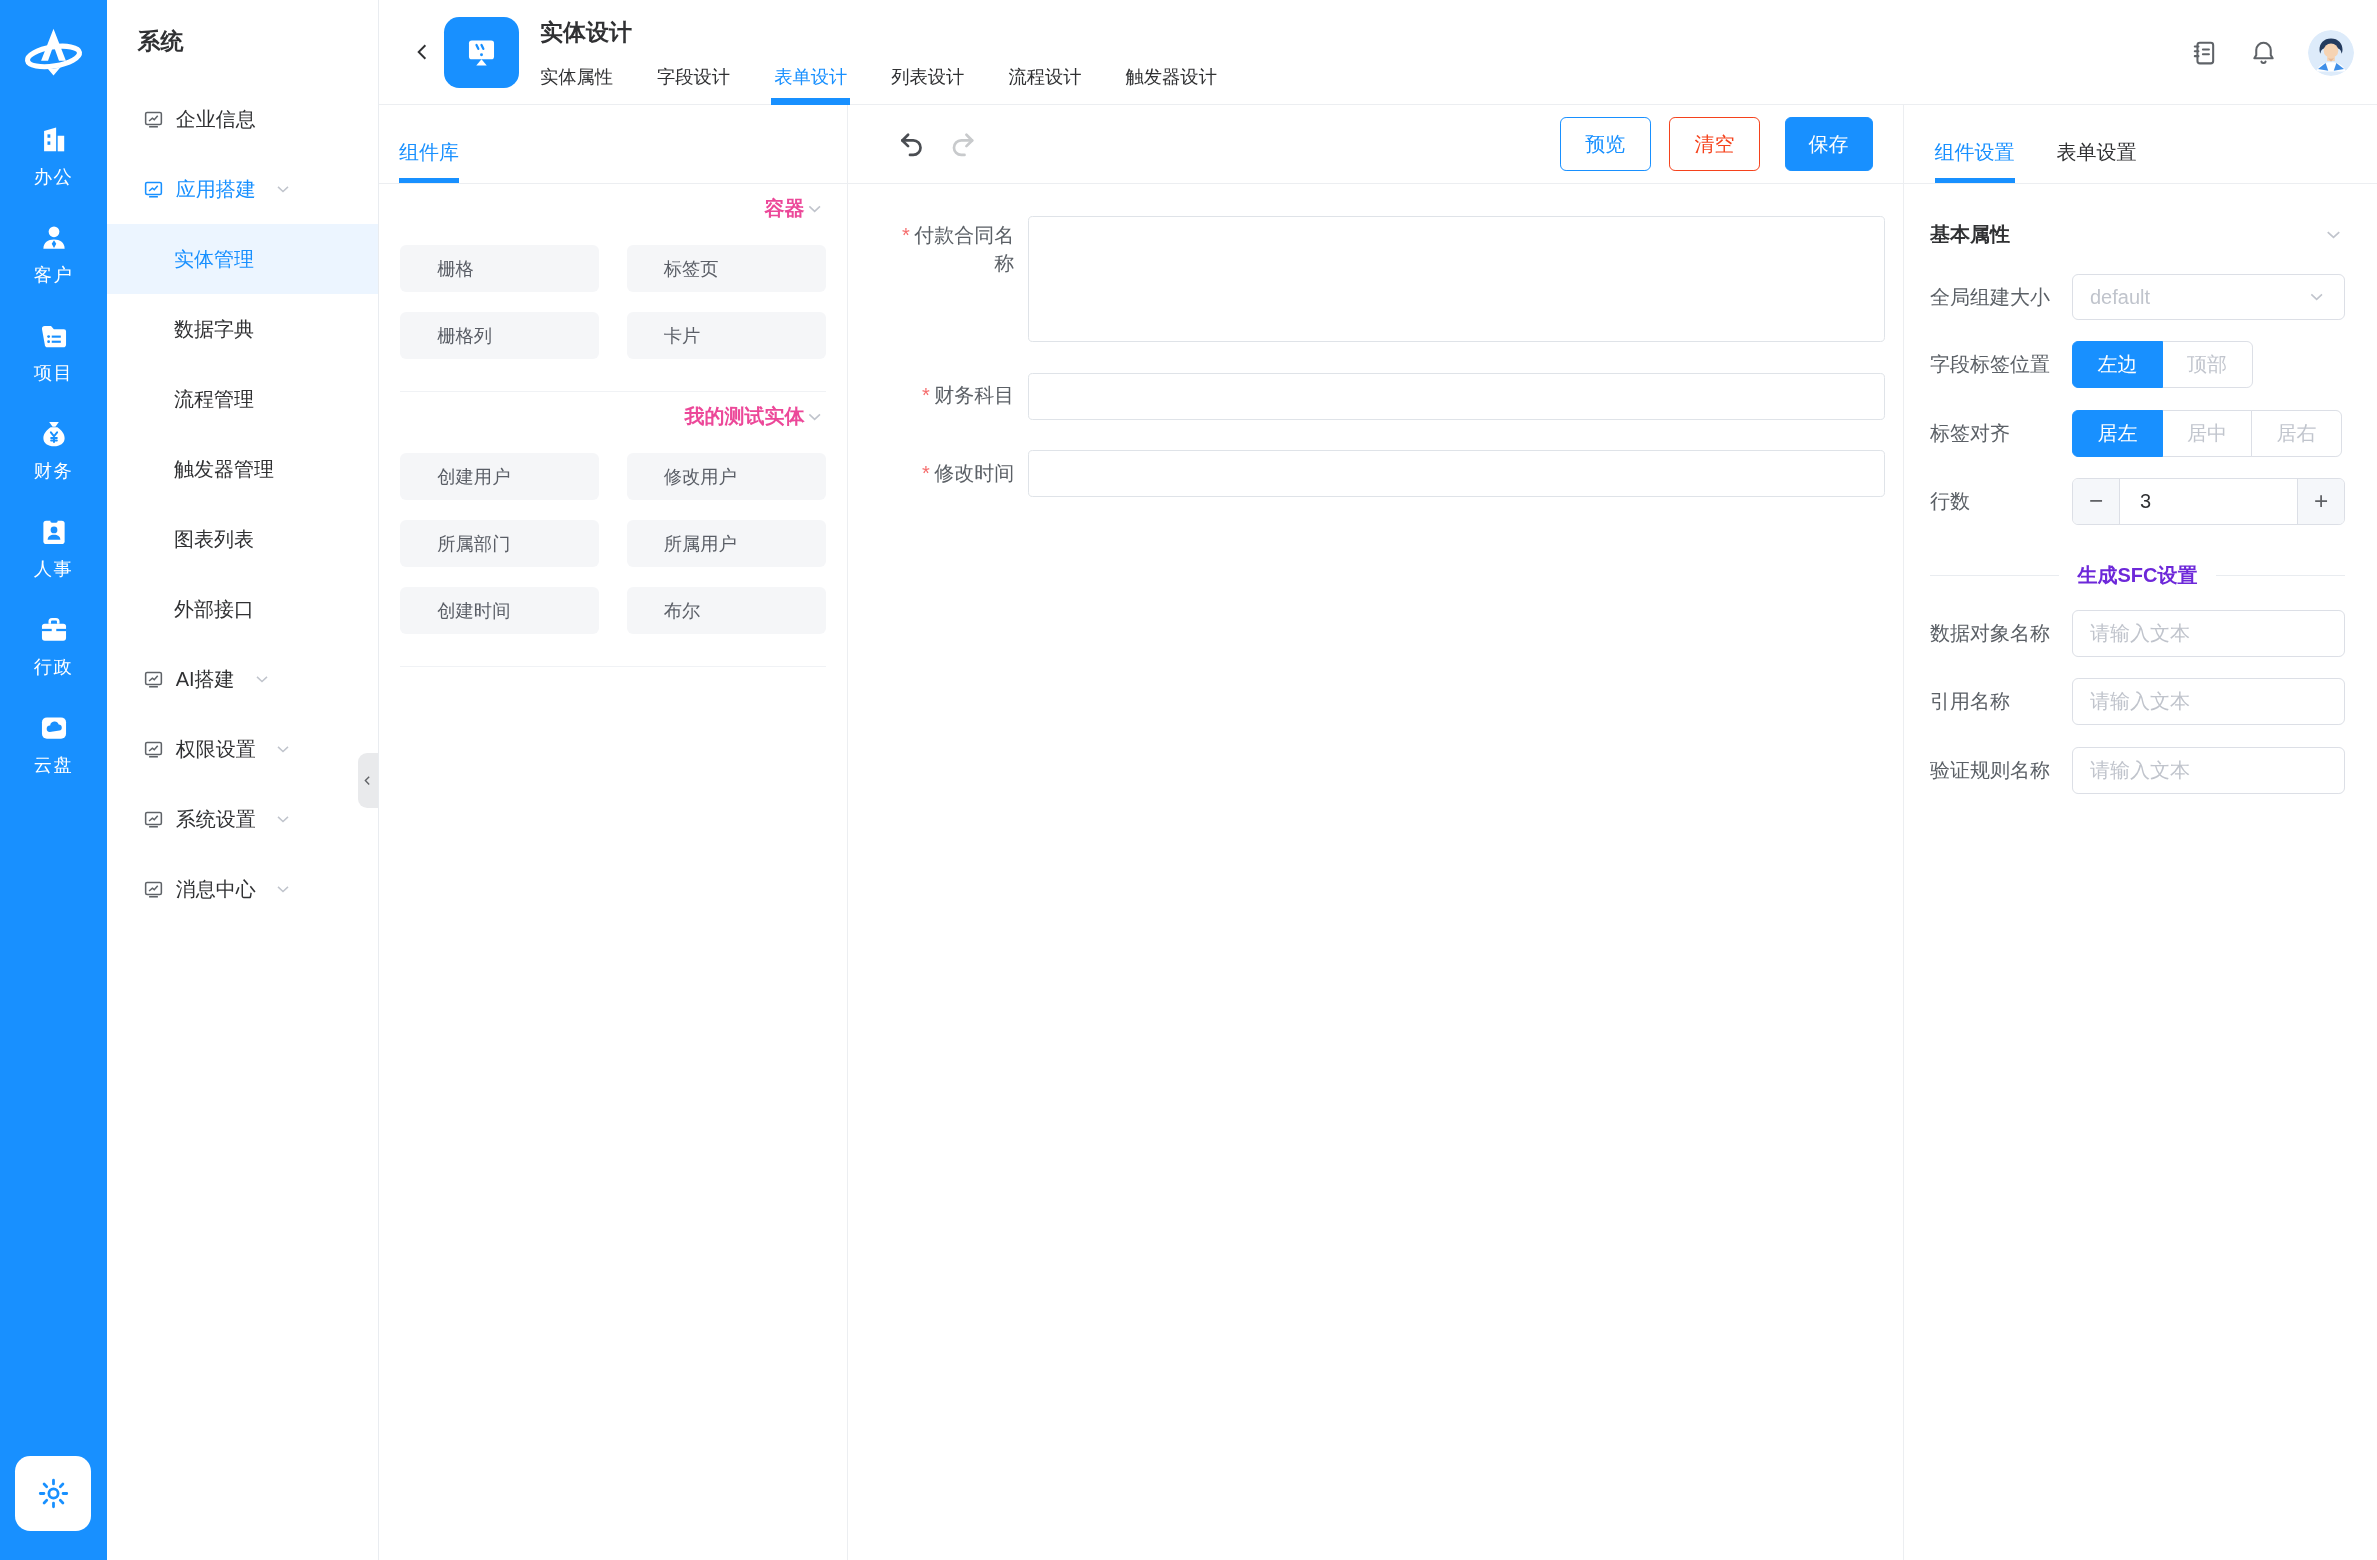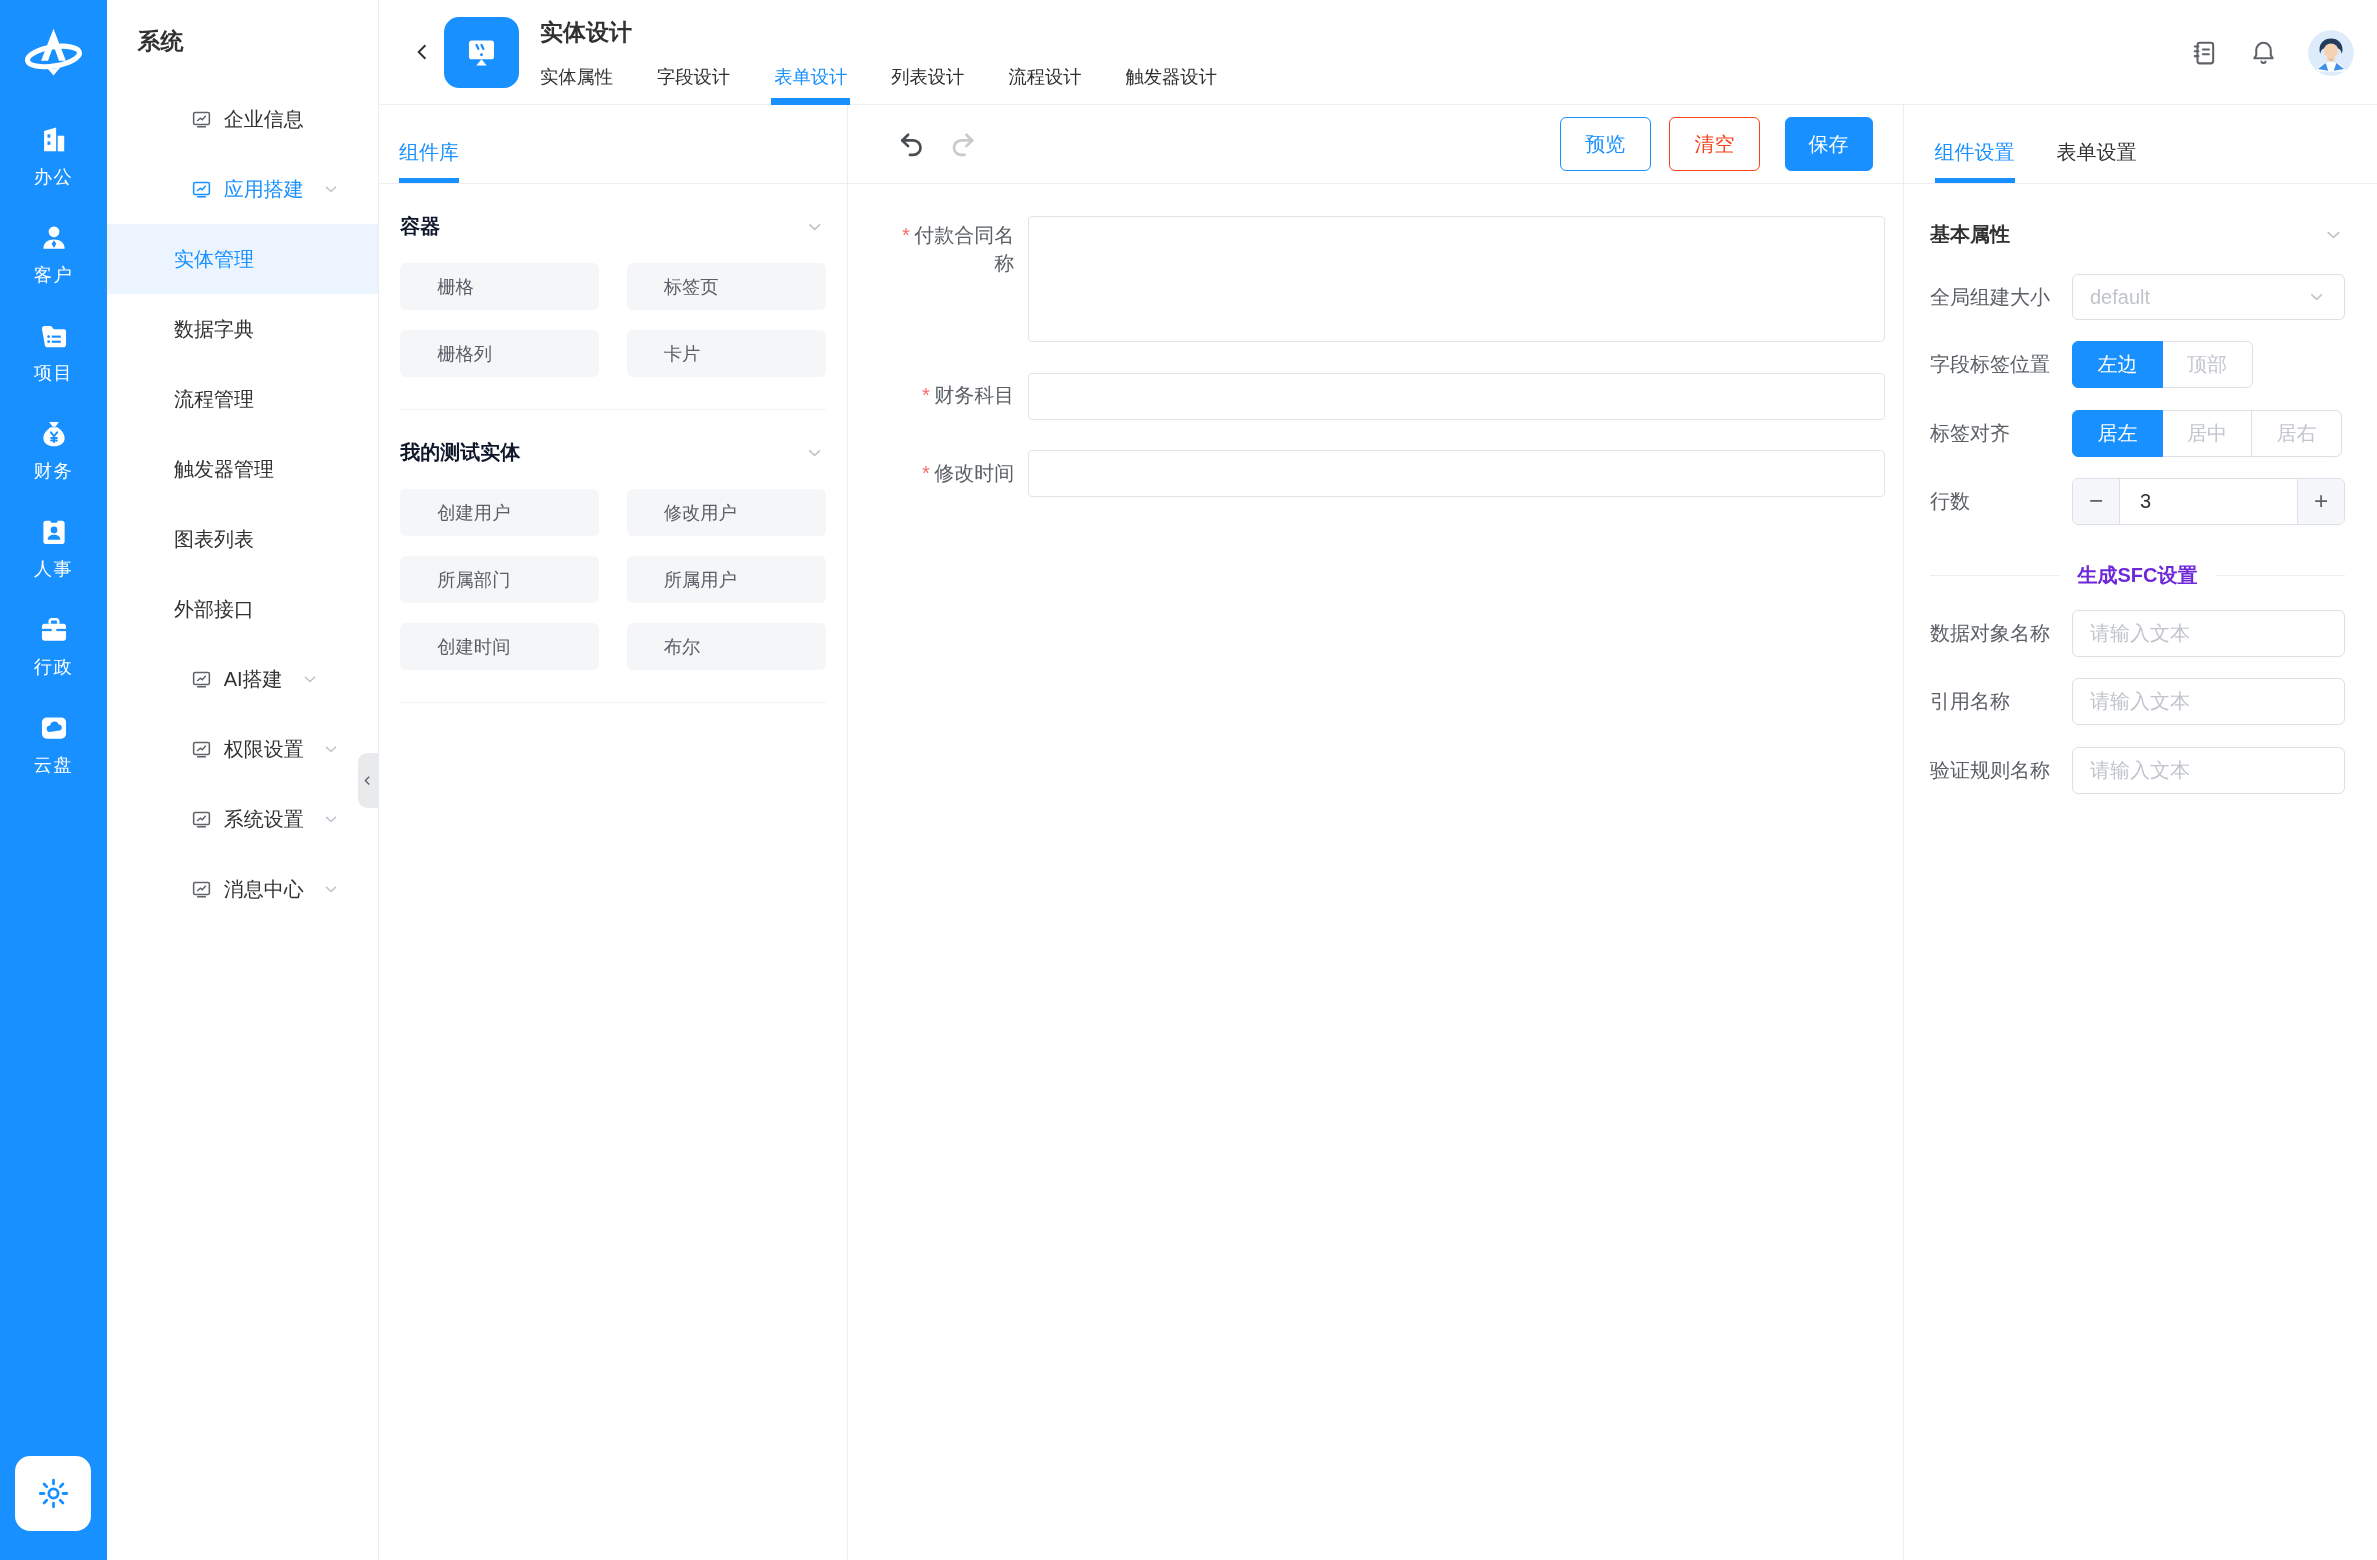--- a/index.html
+++ b/index.html
@@ -10,21 +10,21 @@
   
   .rail { width:107px; background:#1890ff; display:flex; flex-direction:column; align-items:center; position:relative; flex-shrink:0; }
   .rail-logo { width:107px; height:107px; display:flex; align-items:center; justify-content:center; }
   .rail-item { width:107px; height:98px; display:flex; flex-direction:column; align-items:center; justify-content:center; gap:7.6px; cursor:pointer; }
   .rail-item .lbl { color:#fff; font-size:18.3px; letter-spacing:1.5px; }
   .rail-gear { position:absolute; left:15.2px; bottom:30.5px; width:76px; height:75px; background:#fff; border-radius:15.2px; display:flex; align-items:center; justify-content:center; cursor:pointer; }
 
   
   .sidebar { width:272px; background:#fff; border-right:1.5px solid #e9ecf0; position:relative; flex-shrink:0; }
   .sidebar-title { font-size:23px; font-weight:bold; padding:26px 0 0 30.5px; height:84px; }
-  .menu-item { height:70px; display:flex; align-items:center; padding-left:35px; font-size:20px; color:#303133; cursor:pointer;margin-left:48px; }
+  .menu-item { height:70px; display:flex; align-items:center; padding-left:35px; font-size:20px; color:#303133; cursor:pointer; }
   .menu-item .mi-icon { width:23px; height:23px; margin-right:10.7px; color:#5f6368; }
   .menu-item .chev { margin-left:17px; color:#c0c4cc; }
   .menu-item.active-parent { color:#1890ff; }
   .menu-item.active-parent .mi-icon { color:#1890ff; }
   .menu-child { height:70px; display:flex; align-items:center; padding-left:67px; font-size:20px; color:#303133; cursor:pointer; }
   .menu-child.selected { background:#ecf5ff; color:#1890ff; }
   .collapse-handle { position:absolute; right:0; top:753px; width:20px; height:55px; background:#e9eaec; border-radius:9.1px 0 0 9.1px; display:flex; align-items:center; justify-content:center; color:#606266; cursor:pointer; }
 
   
   .main { flex:1; display:flex; flex-direction:column; min-width:0; }
@@ -42,21 +42,21 @@
 
   .content { flex:1; display:flex; min-height:0; }
 
   
   .lib { width:469px; border-right:1.5px solid #eceef1; display:flex; flex-direction:column; flex-shrink:0; }
   .panel-head { height:79px; border-bottom:1.5px solid #eceef1; display:flex; align-items:flex-end; padding:0 20px; flex-shrink:0; }
   .panel-tab { font-size:20px; padding-bottom:17px; position:relative; cursor:pointer; color:#303133; }
   .panel-tab.blue { color:#1890ff; }
   .panel-tab.blue::after, .panel-tab.active::after { content:""; position:absolute; left:0; right:0; bottom:0; height:4.6px; background:#1890ff; }
   .lib-body { padding:0 21.3px; }
-  .lib-sec-head { display:flex; align-items:center; justify-content:space-between; margin-top:29px; font-size:20px; font-weight:600; color:#0f172a; }
+  .lib-sec-head { display:flex; align-items:center; justify-content:flex-end; margin-top:11px; font-size:20px; font-weight:600; color:#ec4899; }
   .chip-grid { display:grid; grid-template-columns:1fr 1fr; gap:20px 27.4px; margin-top:23px; }
   .chip { height:47px; background:#f5f6f8; border-radius:6.1px; display:flex; align-items:center; padding-left:37px; font-size:18.3px; color:#5a5e66; cursor:grab; }
   .lib-divider { border-bottom:1.5px solid #f0f2f5; margin-top:32px; }
 
   
   .canvas { flex:1; display:flex; flex-direction:column; min-width:0; }
   .canvas-toolbar { height:79px; border-bottom:1.5px solid #eceef1; display:flex; align-items:center; padding:0 30.5px 0 46px; gap:18.3px; flex-shrink:0; }
   .tool-icon { width:34px; height:34px; display:flex; align-items:center; justify-content:center; cursor:pointer; }
   .spacer { flex:1; }
   .btn { height:54px; border-radius:6.1px; font-size:20px; display:flex; align-items:center; justify-content:center; cursor:pointer; background:#fff; }

